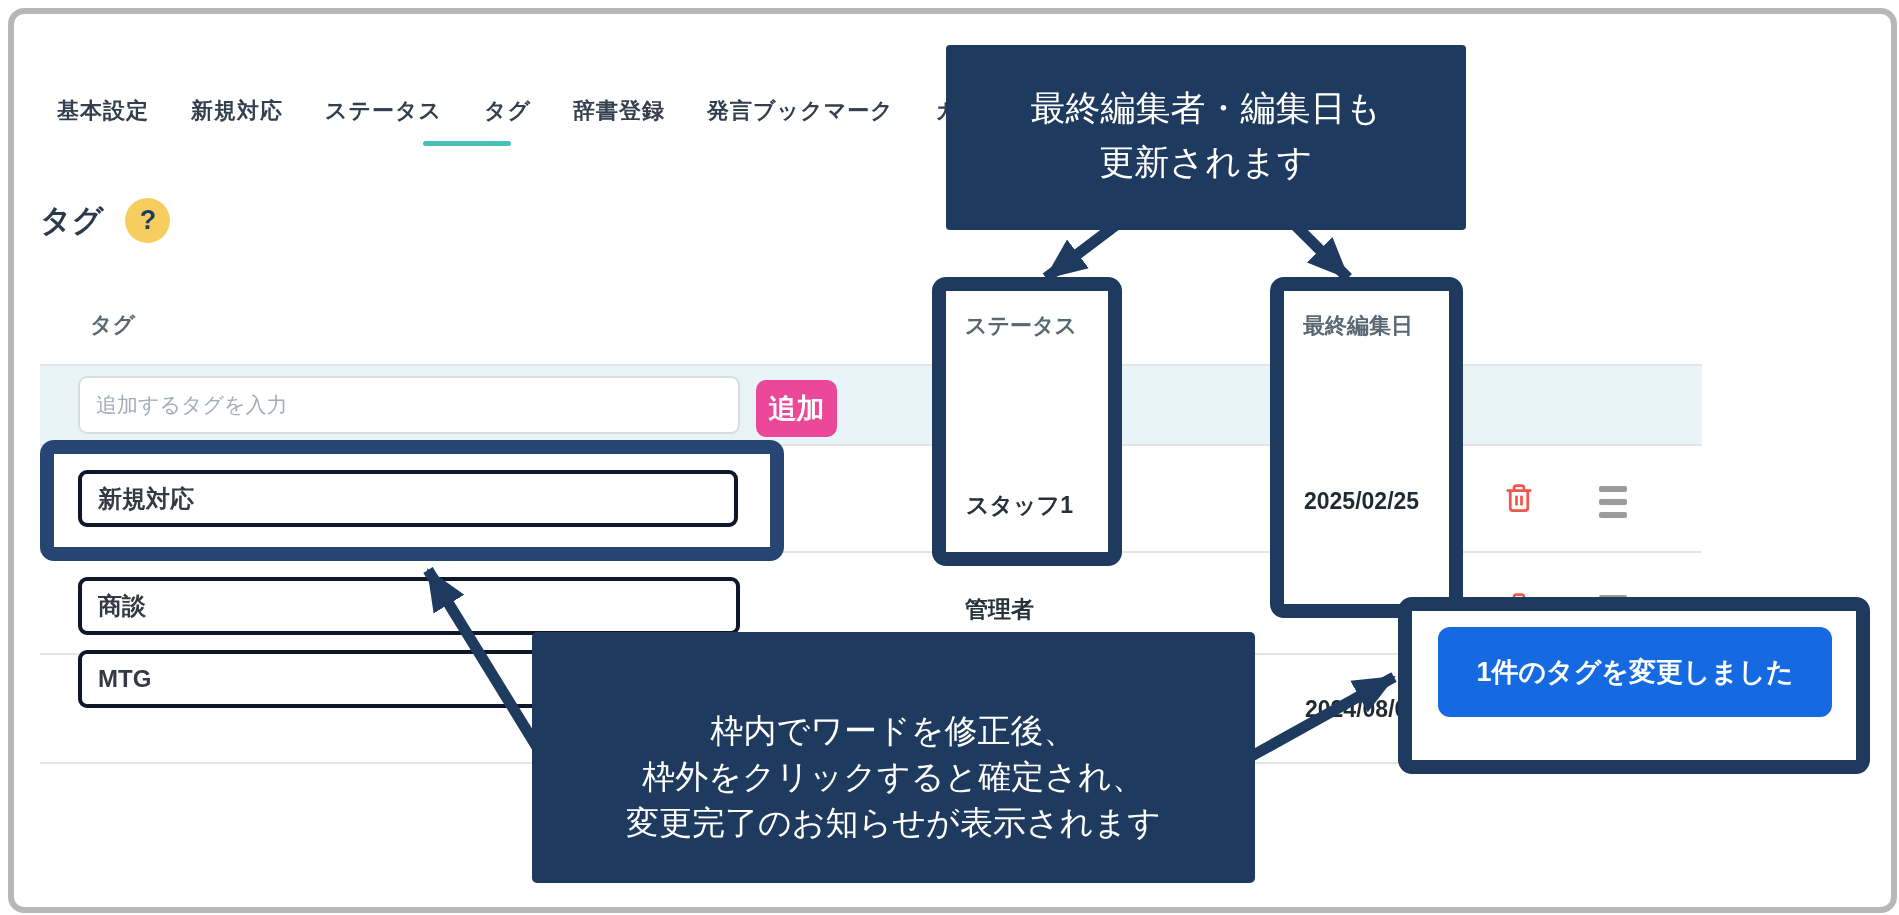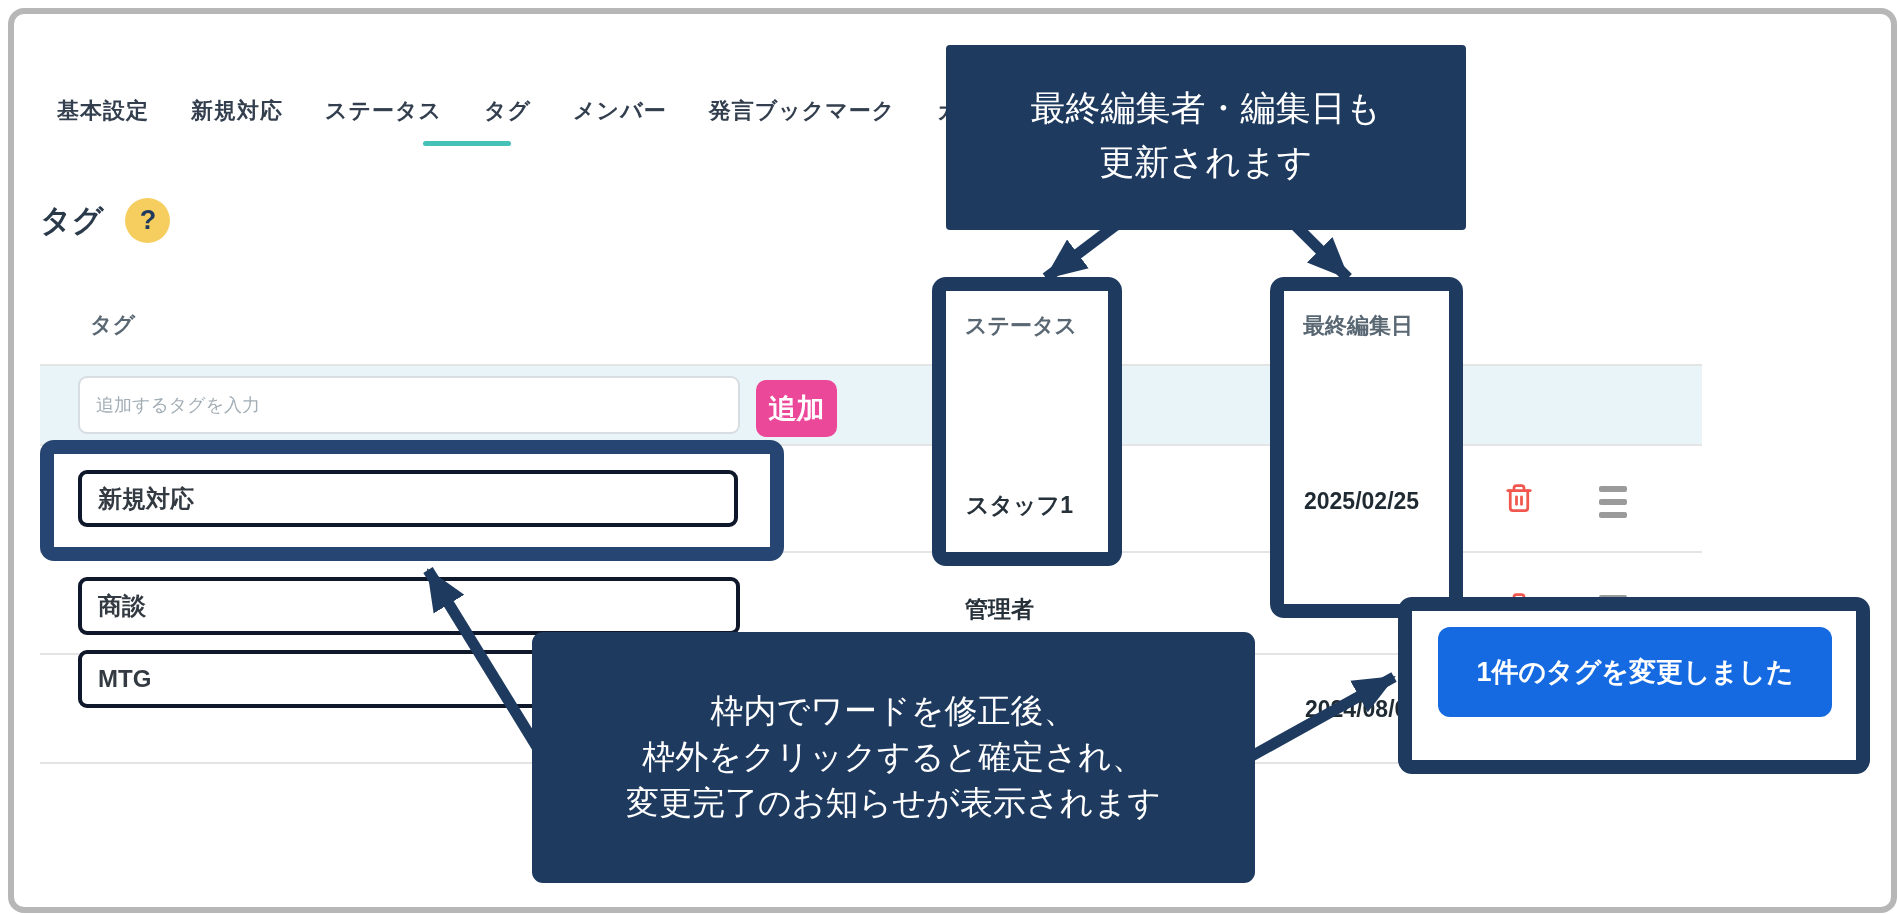--- a/index.html
+++ b/index.html
@@ -22,55 +22,55 @@
   .help-badge{width:45px;height:45px;border-radius:50%;background:#f6ce5f;color:#1e3a5f;
               font-size:27px;font-weight:bold;display:flex;align-items:center;justify-content:center;cursor:pointer;}
 
   
   .col-header{font-size:22px;font-weight:bold;color:#5a6874;}
   .stripe{left:40px;top:366px;width:1662px;height:79px;background:#e9f4f8;}
   .sep{left:40px;width:1662px;height:2px;background:#e4e4e4;}
   .field{background:#fff;border:4px solid #0f172a;border-radius:9px;box-sizing:border-box;
          font-size:24px;font-weight:600;color:#333a42;display:flex;align-items:center;padding-left:16px;}
   .add-input{left:78px;top:376px;width:662px;height:58px;background:#fff;border:2px solid #d8dde2;
-             border-radius:9px;box-sizing:border-box;font-size:18px;color:#333a42;padding:0 0 0 16px;outline:none;
+             border-radius:9px;box-sizing:border-box;font-size:21px;color:#333a42;padding:0 0 0 16px;outline:none;
              font-family:inherit;}
   .add-input::placeholder{color:#a2adb5;opacity:1;}
   .add-btn{left:756px;top:380px;width:81px;height:57px;background:#ec4899;border:none;border-radius:10px;
            color:#fff;font-size:28px;font-weight:bold;cursor:pointer;font-family:inherit;}
   .cell-text{font-size:23px;font-weight:600;color:#26313a;white-space:nowrap;}
   .date-text{font-weight:700;color:#1f2a33;}
   .trash{width:30px;height:32px;cursor:pointer;}
   .burger{width:28px;cursor:pointer;}
   .burger span{display:block;width:28px;height:6px;background:#9b9b9b;border-radius:2px;margin-bottom:7px;}
 
   
   .outline-box{background:#fff;border:14px solid #1e3a5f;border-radius:14px;box-sizing:border-box;z-index:5;}
   .tag-outline{border-color:#274572;}
   .callout{background:#1e3a5f;color:#fff;text-align:center;z-index:7;}
   .callout div{white-space:nowrap;}
   .top-callout{left:946px;top:45px;width:520px;height:185px;border-radius:4px;padding-top:36px;
                font-size:35px;line-height:54px;box-sizing:border-box;}
-  .bottom-callout{left:532px;top:632px;width:723px;height:251px;border-radius:11px;padding-top:56px;
+  .bottom-callout{left:532px;top:632px;width:723px;height:251px;border-radius:5px;padding-top:76px;
                   font-size:33px;line-height:46px;box-sizing:border-box;}
   .toast{left:26px;top:16px;width:394px;height:90px;background:#156ae1;border-radius:12px;color:#fff;
          font-size:27px;font-weight:bold;display:flex;align-items:center;justify-content:center;white-space:nowrap;}
   .arrows{left:0;top:0;z-index:6;pointer-events:none;}
 </style>
 </head>
 <body>
 
 <div class="abs frame"></div>
 
 <nav class="abs tabs">
   <span class="tab">基本設定</span>
   <span class="tab">新規対応</span>
   <span class="tab">ステータス</span>
   <span class="tab">タグ</span>
-  <span class="tab">メンバー</span>
+  <span class="tab">辞書登録</span>
   <span class="tab">発言ブックマーク</span>
   <span class="tab">カウ</span>
 </nav>
 <div class="abs tab-underline"></div>
 
 <div class="abs title-row">
   <span class="page-title">タグ</span>
   <span class="help-badge">?</span>
 </div>
 

